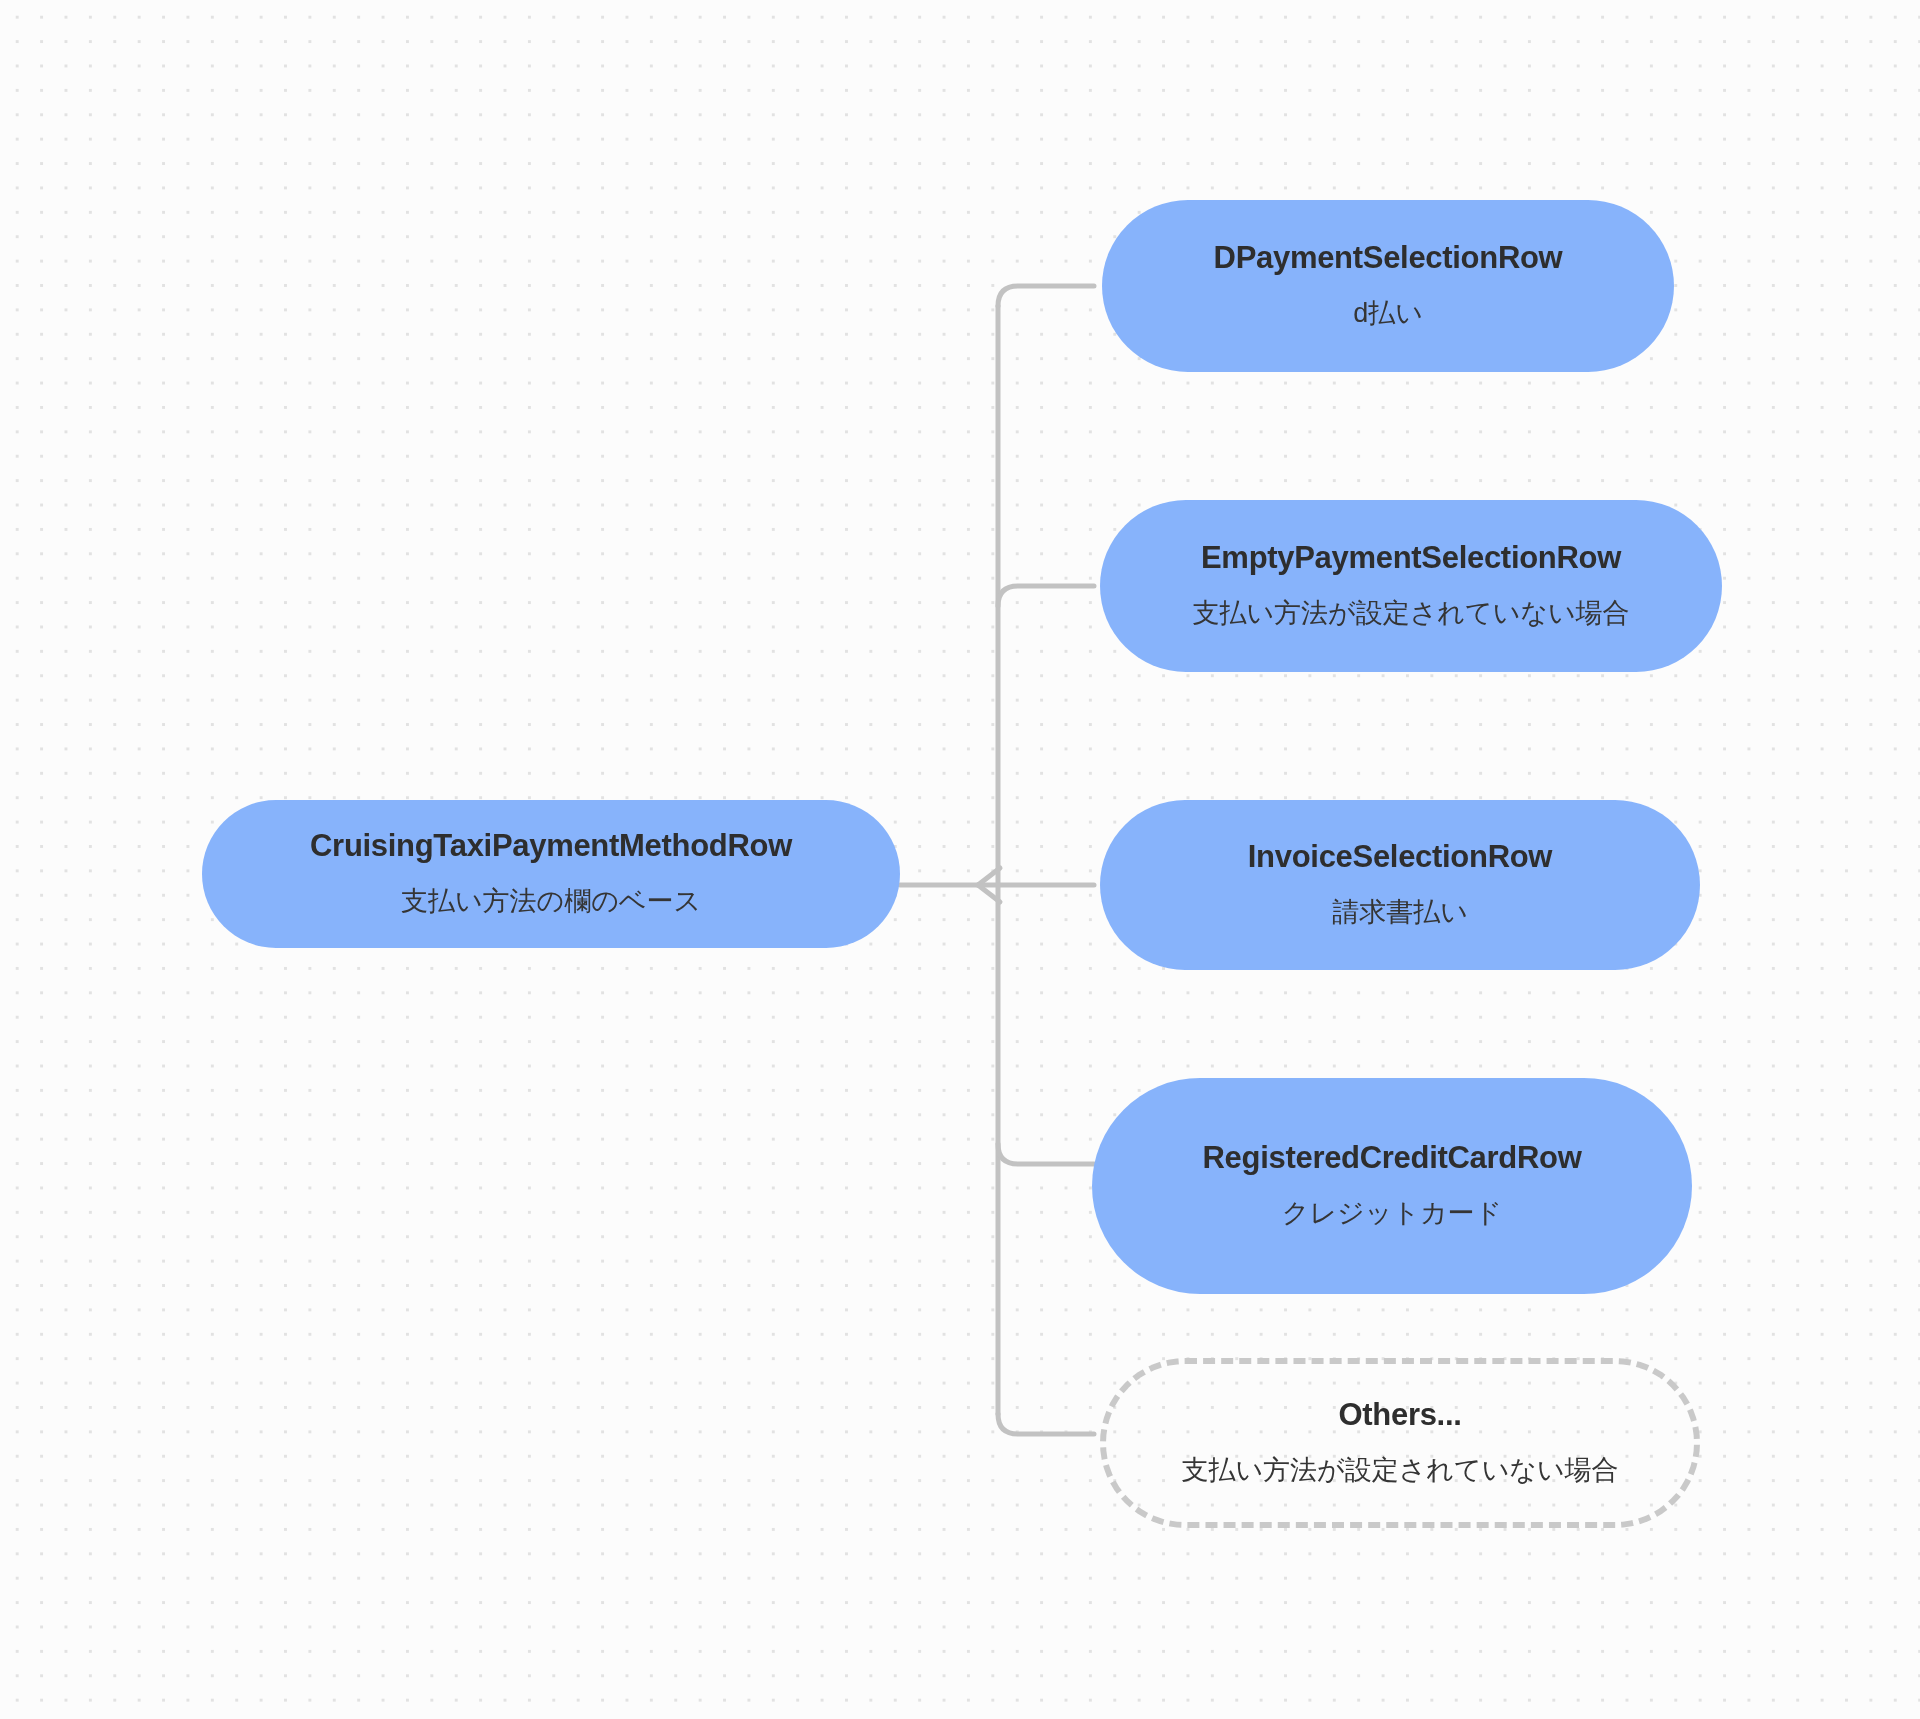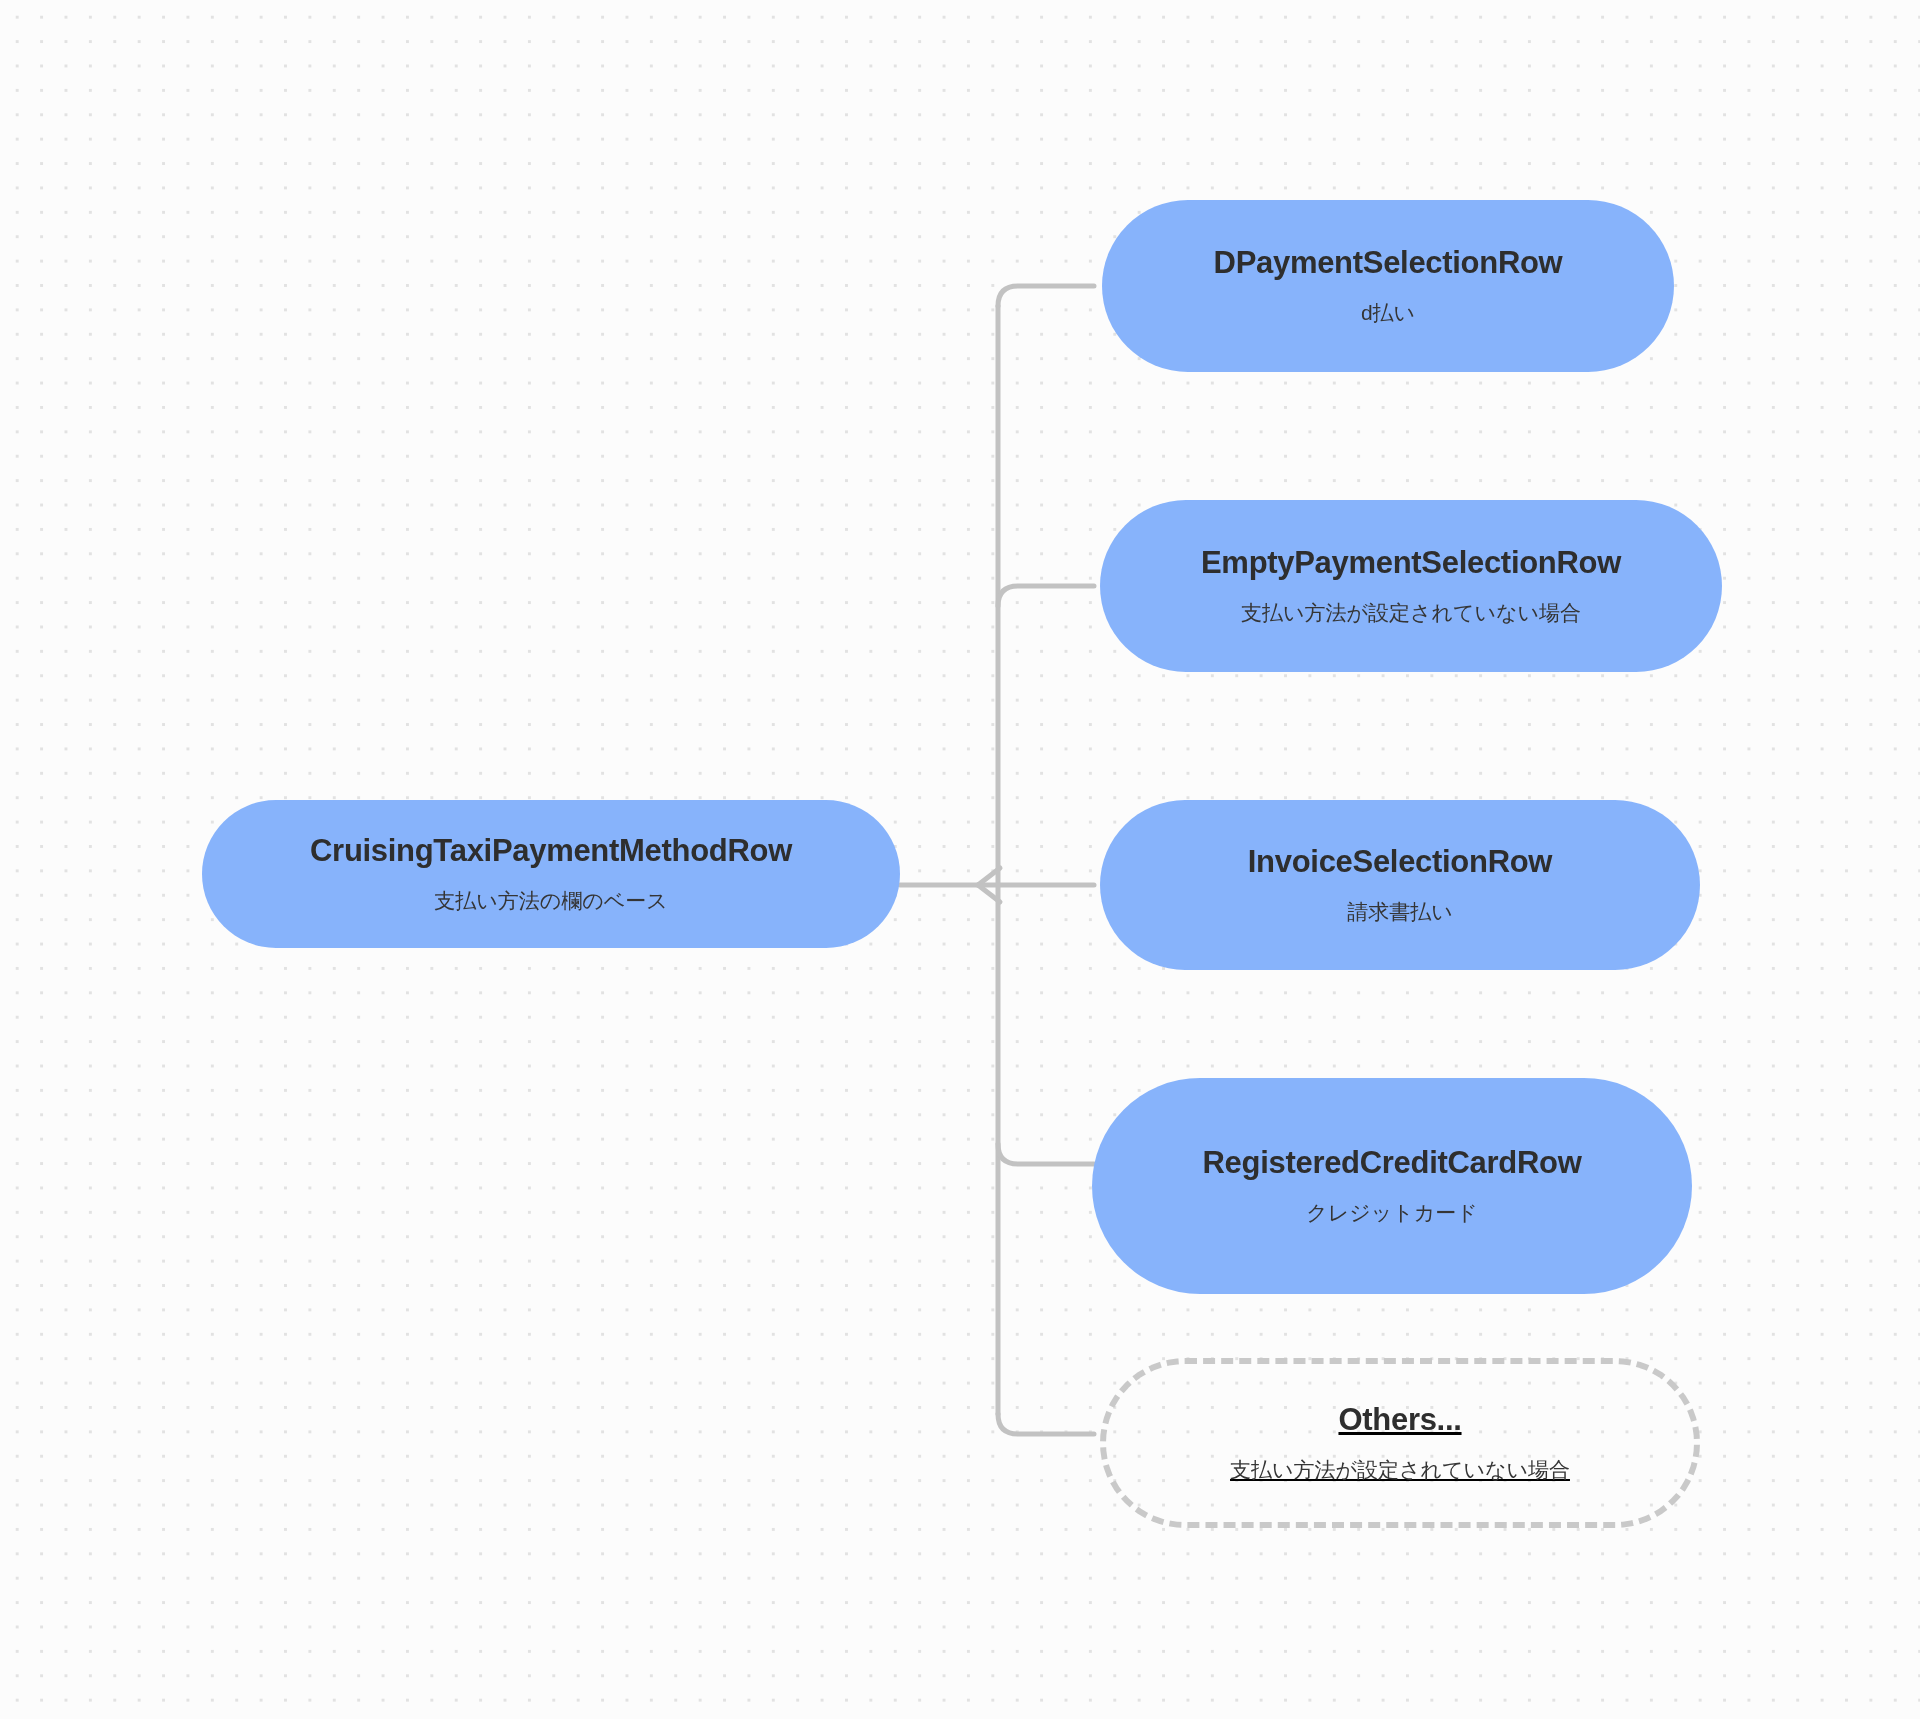--- a/index.html
+++ b/index.html
@@ -28,32 +28,31 @@
     align-items:center;
     justify-content:center;
     text-align:center;
     border-radius:999px;
     padding:4px 22px;
   }
   .node.solid { background:#87b3fb; }
   .node.dashed {
     background:transparent;
     border:6px dashed #c9c9c9;
-    text-decoration:underline;
   }
   .node .title {
     font-size:31px;
     font-weight:bold;
     color:#2e2e2e;
     letter-spacing:-0.3px;
     line-height:1.15;
     white-space:nowrap;
   }
   .node .subtitle {
-    font-size:21px;
+    font-size:27px;
     font-weight:normal;
     color:#353535;
     line-height:1.35;
     margin-top:19px;
     white-space:nowrap;
   }
 </style>
 </head>
 <body>
 

